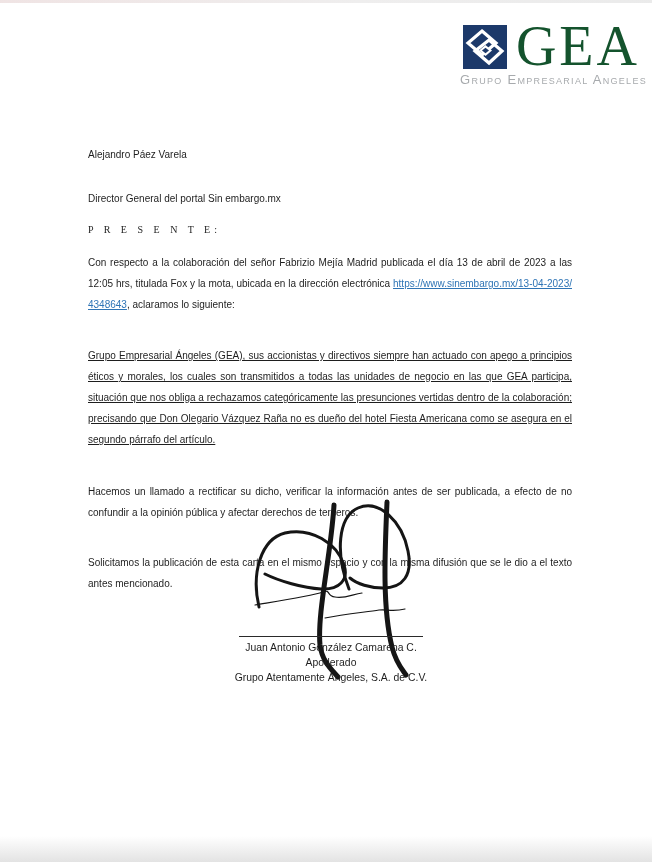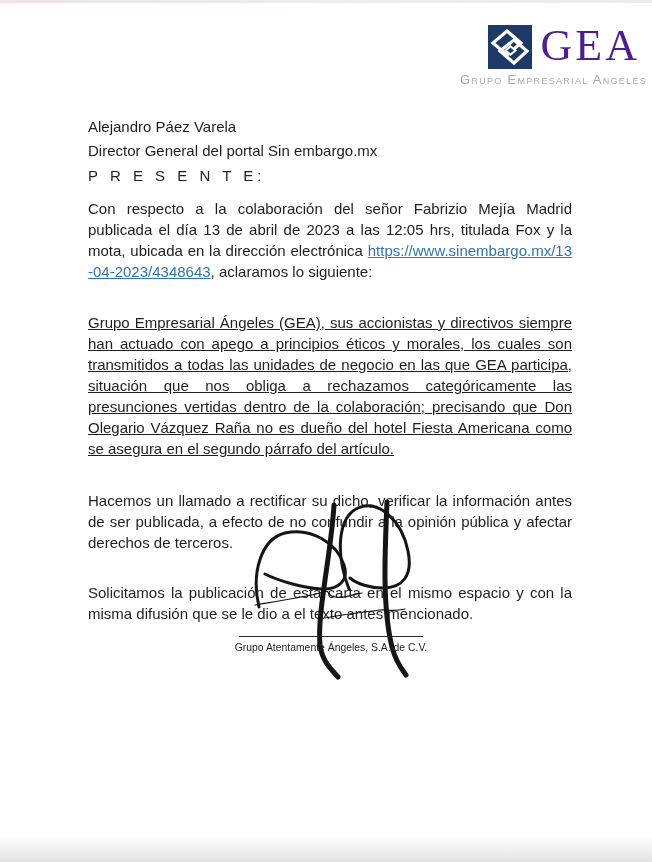--- a/index.html
+++ b/index.html
@@ -30,43 +30,43 @@
   .logo {
     position: absolute; top: 25px; right: 12px;
     width: 180px;
   }
   .logo-row {
     display: flex; align-items: flex-start; justify-content: flex-end; gap: 9px;
   }
   .logo-mark { width: 44px; height: 44px; display: block; }
   .logo-word {
     font-family: "Liberation Serif", serif;
-    font-size: 44px; line-height: 42px;
+    font-size: 56px; line-height: 42px;
     font-weight: 500;
-    color: #4c1d95;
+    color: #14532d;
     letter-spacing: 3px;
   }
   .logo-sub {
     margin-top: 3px;
     text-align: right;
     font-size: 13px;
     letter-spacing: 1.3px;
     color: #a7aaad;
     font-variant: small-caps;
     white-space: nowrap;
   }
 
   
   .letter {
-    position: absolute; left: 88px; top: 116px; width: 484px;
-    font-size: 15px; line-height: 21px; color: #1e1e1e;
+    position: absolute; left: 88px; top: 144px; width: 484px;
+    font-size: 10px; line-height: 21px; color: #1e1e1e;
   }
   .recipient-name { }
-  .recipient-title { margin-top: 3px; }
-  .salutation { margin-top: 4px; letter-spacing: 4px; }
+  .recipient-title { margin-top: 23px; }
+  .salutation { margin-top: 10px; letter-spacing: 4px; font-family: Liberation Serif, serif; }
   .para { text-align: justify; }
   .para-1 { margin-top: 12px; }
   .para-2 { margin-top: 30px; text-decoration: underline; }
   .para-3 { margin-top: 31px; }
   .para-4 { margin-top: 29px; }
   .closing { margin-top: 39px; }
   a.article-link {
     color: #2e74b5;
     text-decoration: underline;
     word-break: break-all;
@@ -136,17 +136,19 @@
 
       <path d="M 152 7 C 150 55, 147 112, 157 152 C 161 168, 167 174, 171 180" stroke-width="5"></path>
 
       <path d="M 20 110 C 50 105, 76 101, 88 97 C 96 94, 91 101, 100 102 C 110 104, 118 99, 127 98" stroke-width="1.2"></path>
       <path d="M 90 123 C 110 119, 132 117, 144 115 C 152 114, 157 117, 170 114" stroke-width="1.2"></path>
     </g>
   </svg>
 
   <div class="sig-block">
     <div class="sig-rule"></div>
+    <div>Juan Antonio González Camarena C.</div>
+    <div>Apoderado</div>
     <div>Grupo Atentamente Ángeles, S.A. de C.V.</div>
   </div>
 
   <div class="bottom-shade"></div>
 </div>
 
 </body></html>

